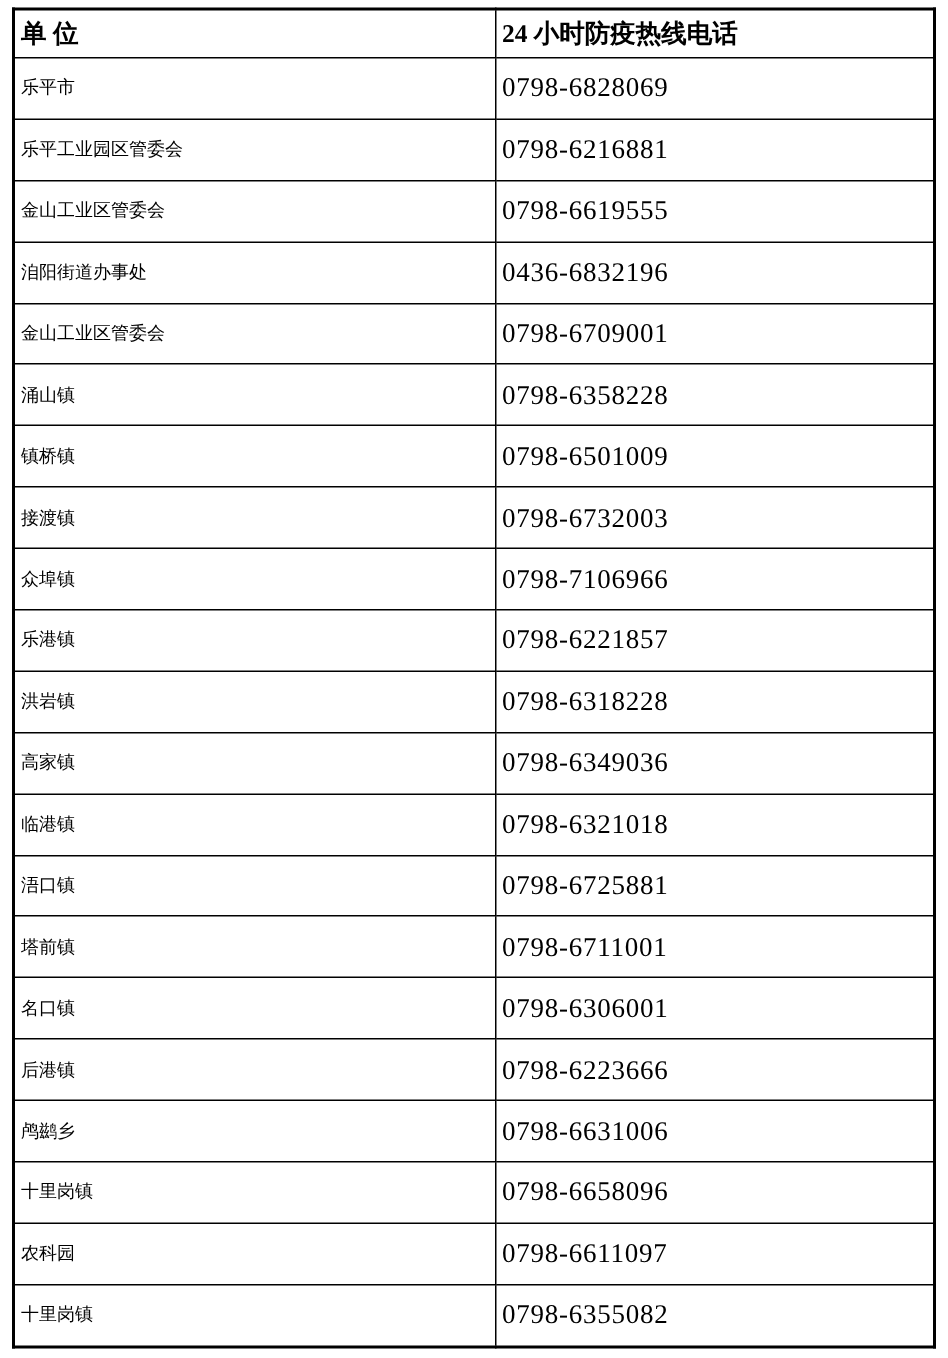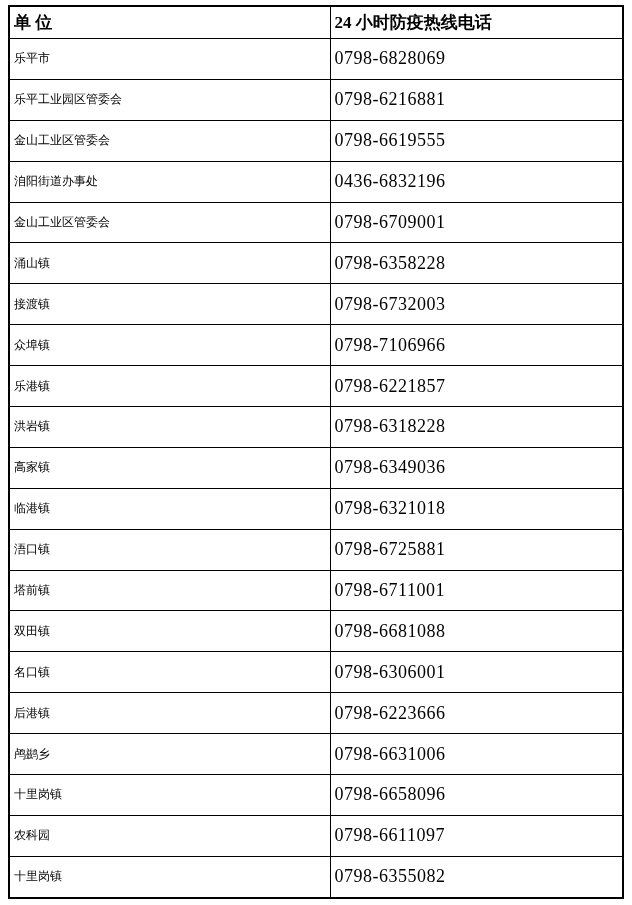--- a/index.html
+++ b/index.html
@@ -82,20 +82,24 @@
       </tr>
       <tr>
         <td class="unit-cell">金山工业区管委会</td>
         <td class="phone-cell">0798-6709001</td>
       </tr>
       <tr>
         <td class="unit-cell">涌山镇</td>
         <td class="phone-cell">0798-6358228</td>
       </tr>
       <tr>
+        <td class="unit-cell">镇桥镇</td>
+        <td class="phone-cell">0798-6501009</td>
+      </tr>
+      <tr>
         <td class="unit-cell">接渡镇</td>
         <td class="phone-cell">0798-6732003</td>
       </tr>
       <tr>
         <td class="unit-cell">众埠镇</td>
         <td class="phone-cell">0798-7106966</td>
       </tr>
       <tr>
         <td class="unit-cell">乐港镇</td>
         <td class="phone-cell">0798-6221857</td>
@@ -114,24 +118,20 @@
       </tr>
       <tr>
         <td class="unit-cell">浯口镇</td>
         <td class="phone-cell">0798-6725881</td>
       </tr>
       <tr>
         <td class="unit-cell">塔前镇</td>
         <td class="phone-cell">0798-6711001</td>
       </tr>
       <tr>
-        <td class="unit-cell">双田镇</td>
-        <td class="phone-cell">0798-6681088</td>
-      </tr>
-      <tr>
         <td class="unit-cell">名口镇</td>
         <td class="phone-cell">0798-6306001</td>
       </tr>
       <tr>
         <td class="unit-cell">后港镇</td>
         <td class="phone-cell">0798-6223666</td>
       </tr>
       <tr>
         <td class="unit-cell">鸬鹚乡</td>
         <td class="phone-cell">0798-6631006</td>

